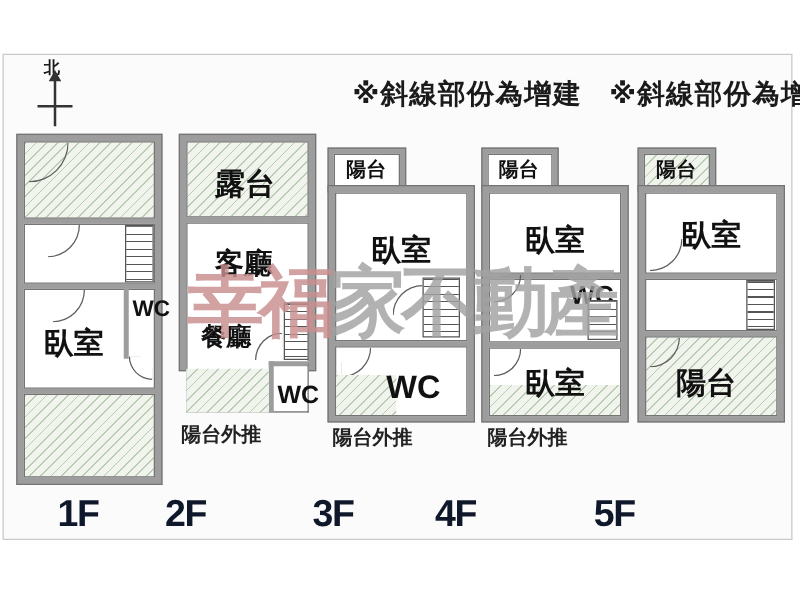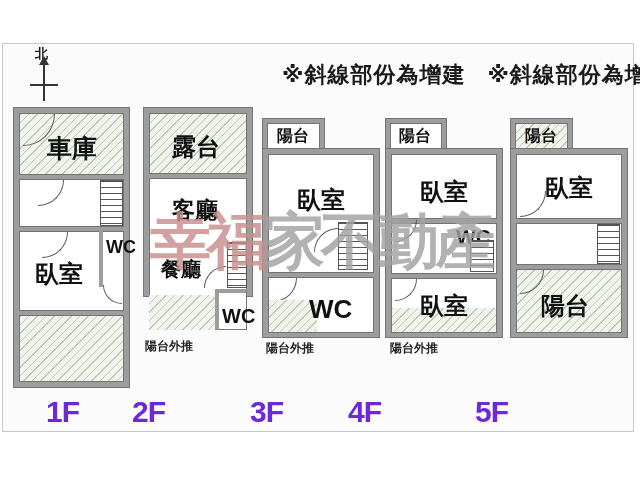--- a/index.html
+++ b/index.html
@@ -34,42 +34,41 @@
   .hatch{background-color:#f0f4ed;
     background-image:repeating-linear-gradient(135deg,rgba(140,170,132,.55) 0 1px,transparent 1px 6px);}
   .wall{position:absolute;background:#9d9d9d;}
   .room-label{position:absolute;font-weight:700;color:#111;white-space:nowrap;}
   .stairs{position:absolute;background-color:#fff;border:1px solid #555;box-sizing:border-box;
     background-image:repeating-linear-gradient(180deg,#555 0 1px,transparent 1px 6px);}
   .arc{position:absolute;box-sizing:border-box;}
   .arc.br{border-right:1px solid #5d5d5d;border-bottom:1px solid #5d5d5d;border-bottom-right-radius:100%;}
   .arc.bl{border-left:1px solid #5d5d5d;border-bottom:1px solid #5d5d5d;border-bottom-left-radius:100%;}
   .arc.tl{border-left:1px solid #5d5d5d;border-top:1px solid #5d5d5d;border-top-left-radius:100%;}
-  .caption{position:absolute;font-size:12px;font-weight:700;color:#222;white-space:nowrap;}
-  .floor-label{position:absolute;top:395px;font-size:30px;font-weight:600;letter-spacing:-1px;color:#6d28d9;}
+  .caption{position:absolute;font-size:16px;font-weight:700;color:#222;white-space:nowrap;}
+  .floor-label{position:absolute;top:395px;font-size:30px;font-weight:600;letter-spacing:-1px;color:#0f172a;}
   .wc-stack{width:17px;word-break:break-all;line-height:1.05;font-size:18px;}
 </style>
 </head>
 <body>
 
 <div id="canvas">
   <div id="panel"></div>
 
   <div class="north-label">北</div>
   <div class="north-head"></div>
   <div class="north-shaft"></div>
   <div class="north-cross"></div>
 
   <div class="disclaimer">
     <span>※斜線部份為增建</span><span class="gap"></span><span>※斜線部份為增建</span>
   </div>
 
   <div class="unit" style="left:13px;top:107px;width:117px;height:281px;">
     <div class="room hatch" style="left:5px;top:5px;width:105px;height:62px;"></div>
-    <div class="room-label" style="left:33px;top:24px;font-size:25px;">車庫</div>
     <div class="arc br" style="left:9px;top:6px;width:32px;height:32px;"></div>
 
     <div class="room" style="left:5px;top:71px;width:105px;height:48px;"></div>
     <div class="stairs" style="left:86px;top:72px;width:23px;height:46px;"></div>
     <div class="arc br" style="left:24px;top:72px;width:26px;height:26px;"></div>
 
     <div class="room" style="left:5px;top:123px;width:105px;height:80px;"></div>
     <div class="arc br" style="left:28px;top:124px;width:26px;height:26px;"></div>
     <div class="room-label" style="left:21px;top:150px;font-size:24px;">臥室</div>
     <div class="wall" style="left:85px;top:123px;width:4px;height:56px;"></div>

